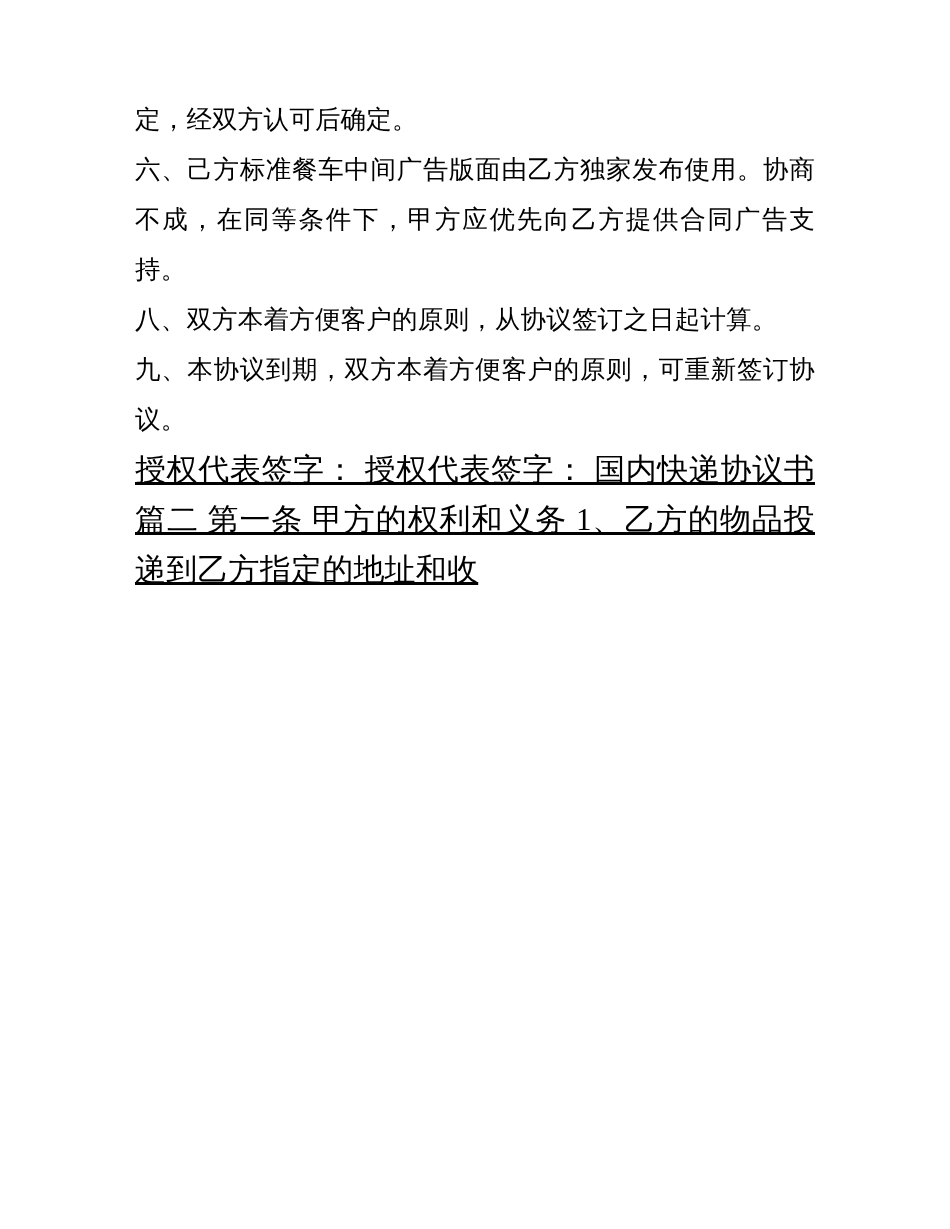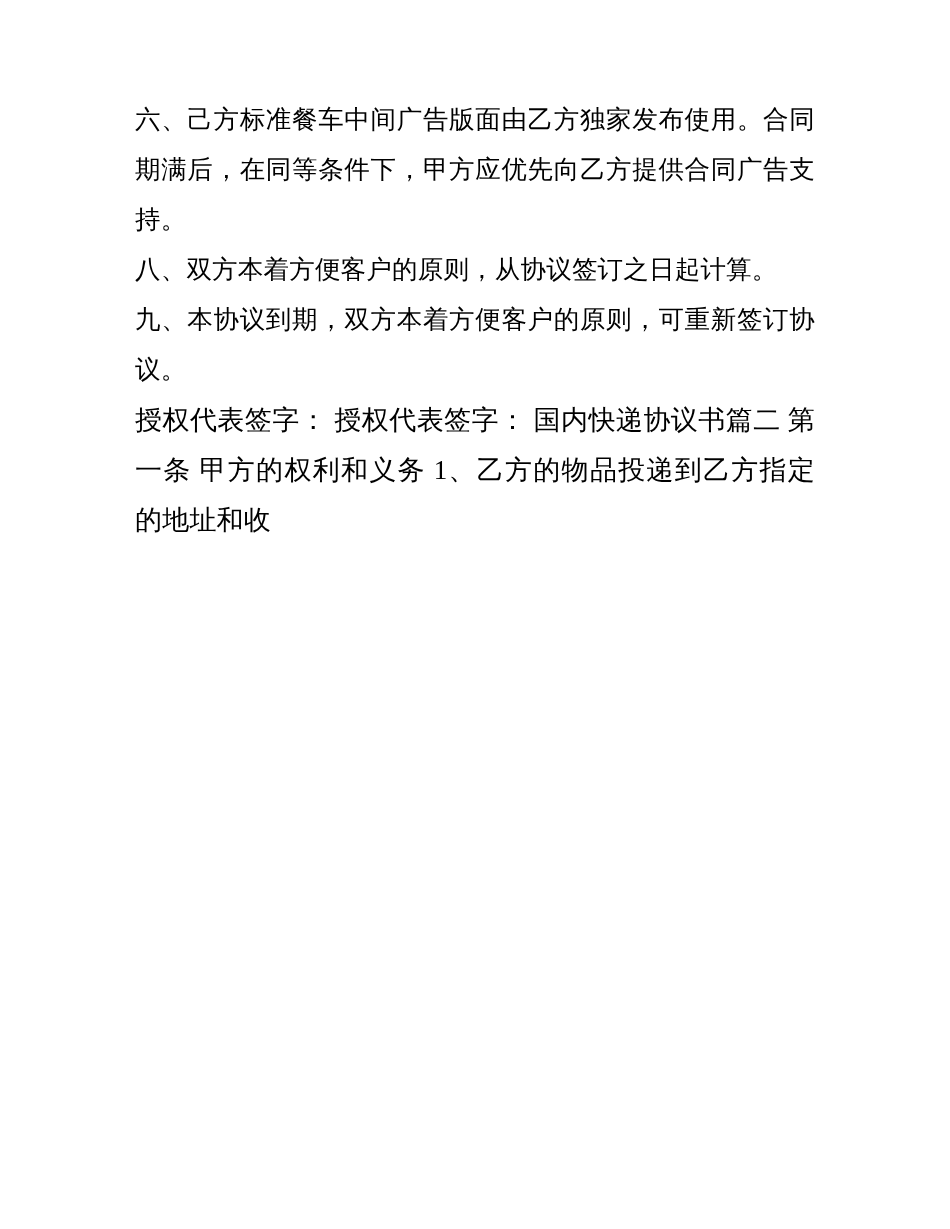--- a/index.html
+++ b/index.html
@@ -31,27 +31,29 @@
   }
   .para {
     margin: 0 0 0 0;
     text-indent: 0;
     word-break: break-all;
   }
   .para + .para {
     margin-top: 0px;
   }
   .tail {
-    font-size: 27px;
+    font-size: 31px;
     line-height: 50px;
+    text-decoration: underline;
   }
 </style>
 </head>
 <body>
 
 <div class="page">
   <div class="doc-body">
-    <p class="para">六、己方标准餐车中间广告版面由乙方独家发布使用。合同期满后，在同等条件下，甲方应优先向乙方提供合同广告支持。</p>
+    <p class="para">定，经双方认可后确定。</p>
+    <p class="para">六、己方标准餐车中间广告版面由乙方独家发布使用。协商不成，在同等条件下，甲方应优先向乙方提供合同广告支持。</p>
     <p class="para">八、双方本着方便客户的原则，从协议签订之日起计算。</p>
     <p class="para">九、本协议到期，双方本着方便客户的原则，可重新签订协议。</p>
     <p class="para tail">授权代表签字： 授权代表签字： 国内快递协议书篇二 第一条 甲方的权利和义务 1、乙方的物品投递到乙方指定的地址和收</p>
   </div>
 </div>
 
 </body></html>

